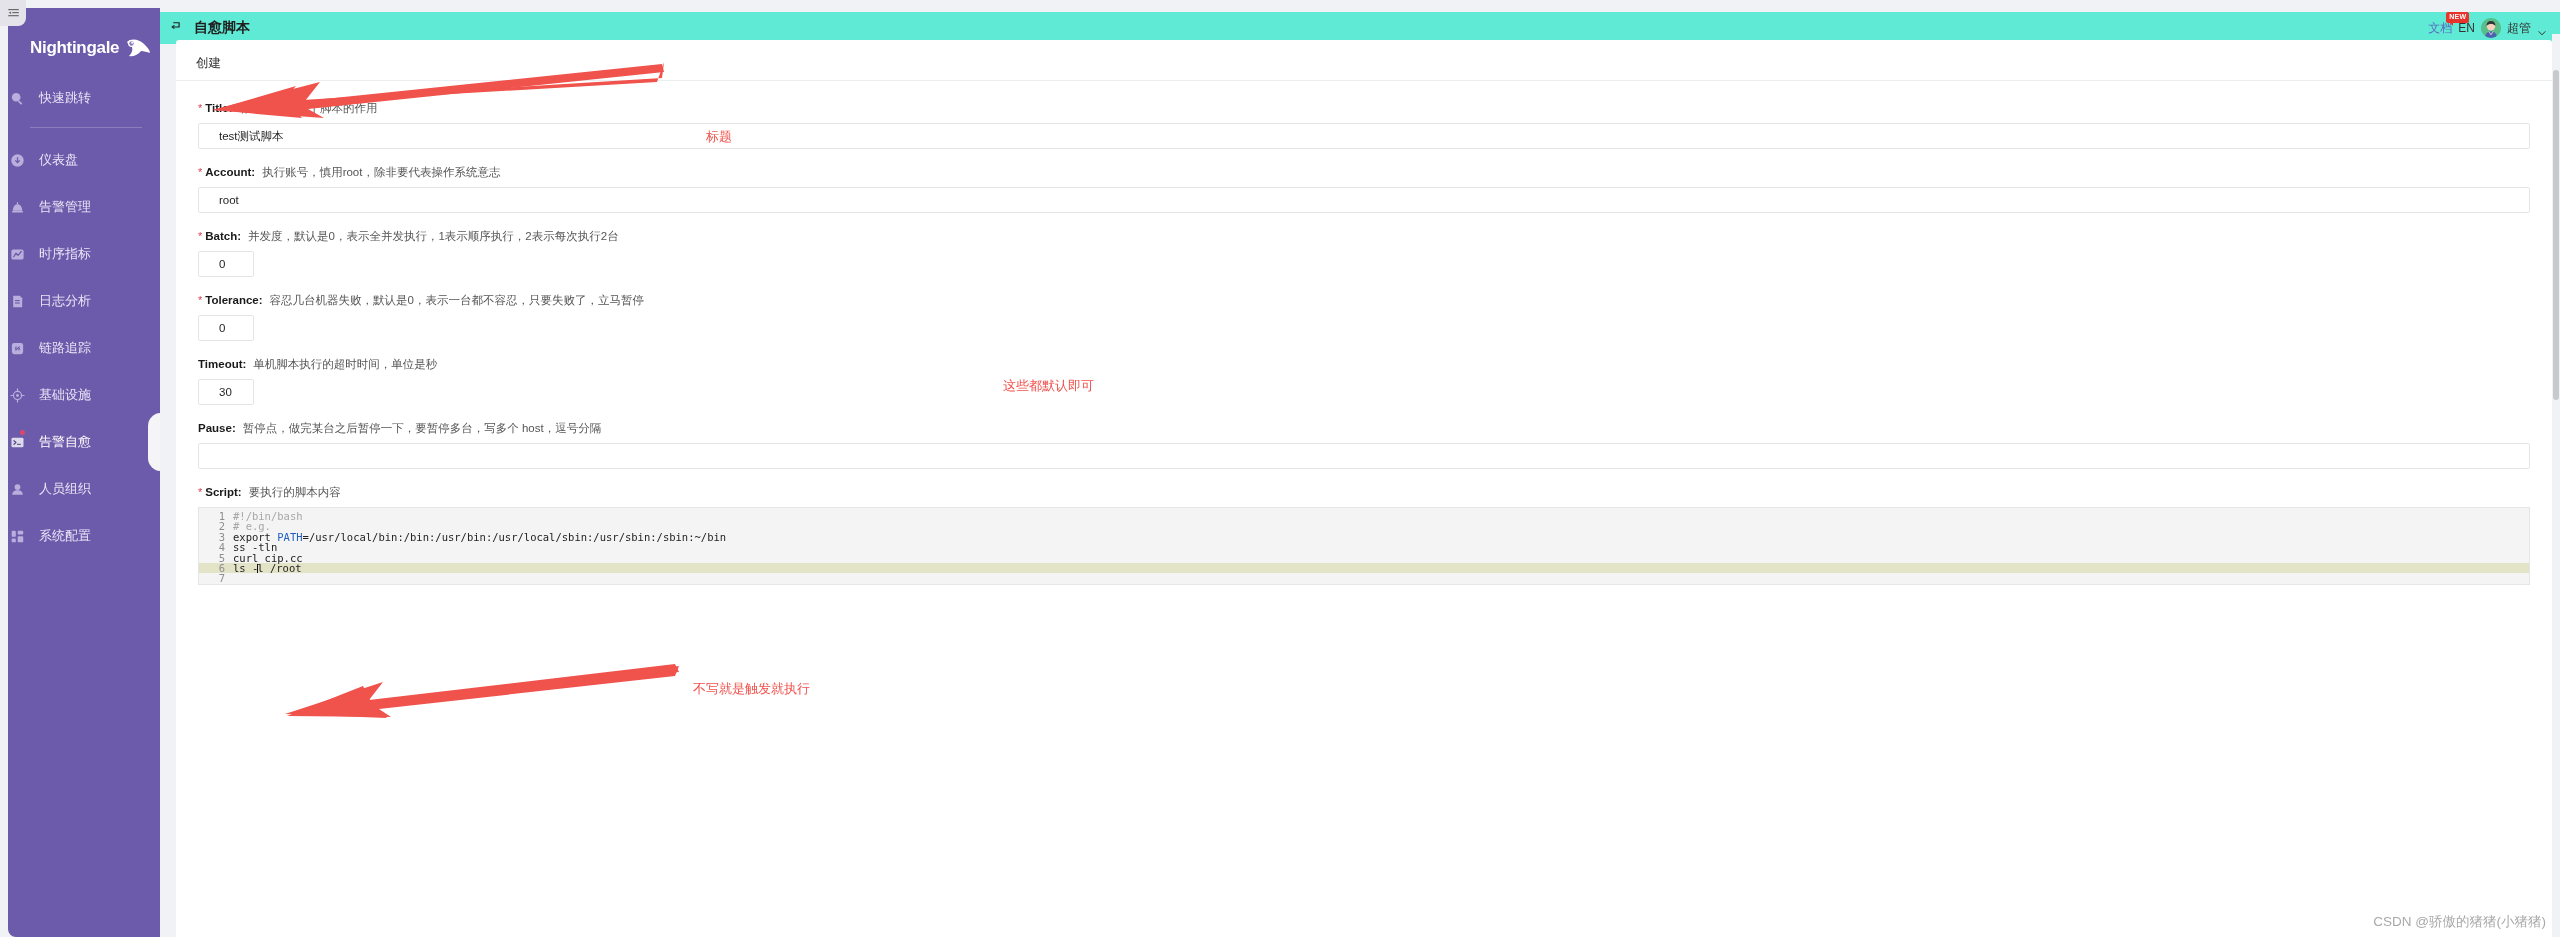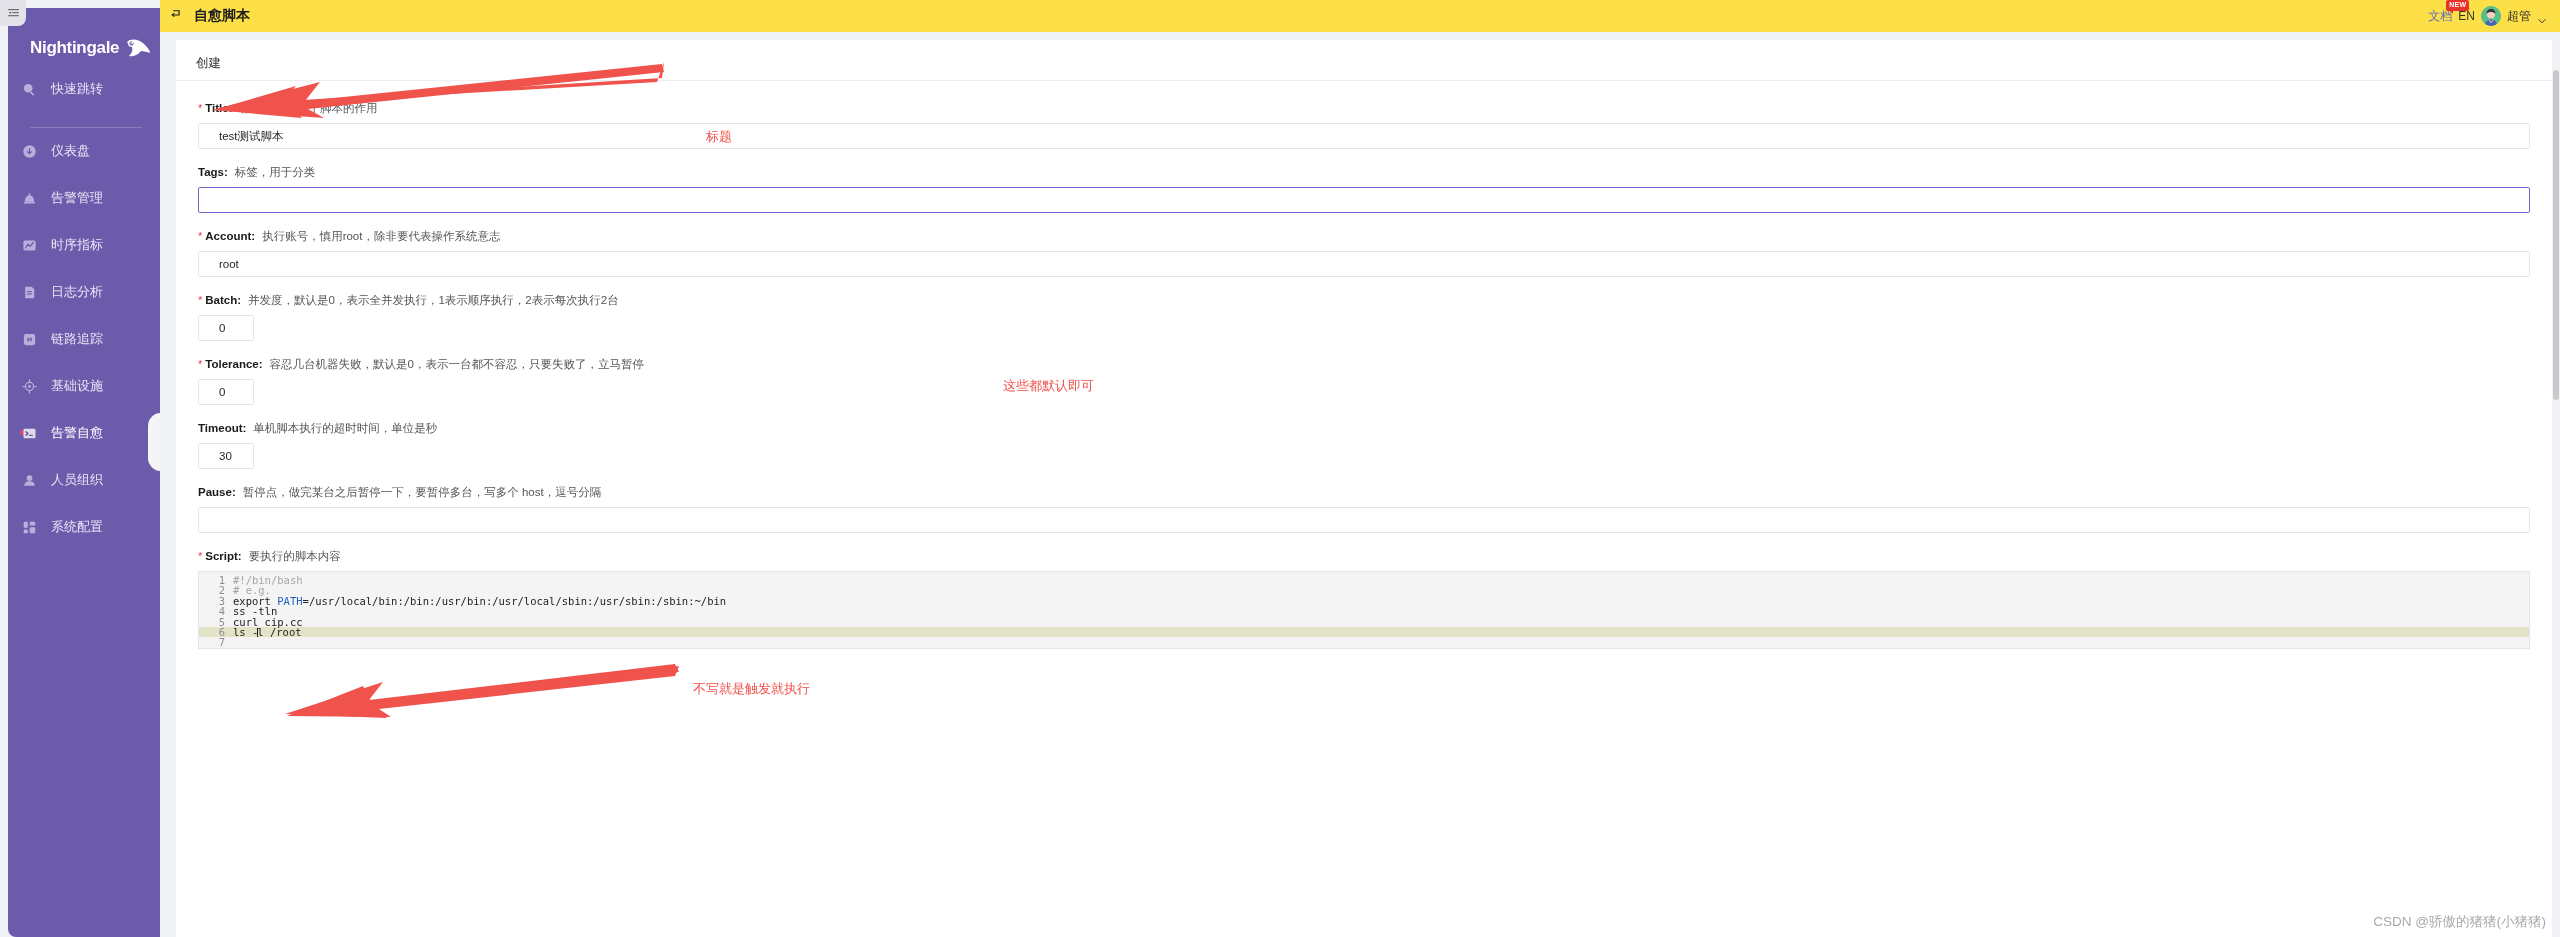--- a/index.html
+++ b/index.html
@@ -41,23 +41,22 @@
     font-weight: bold;
     letter-spacing: -0.3px;
     font-family: "Liberation Sans", sans-serif;
   }
   .brand-logo { width: 26px; height: 20px; }
 
   .menu { margin-top: 14px; }
   .menu-item {
     position: relative;
     display: flex;
-    align-items: flex-start;
+    align-items: center;
     height: 36px;
-    padding-left: 12px;
     gap: 13px;
     cursor: pointer;
     margin-bottom: 11px;
   }
   .menu-icon {
     width: 18px; height: 18px;
     display: flex; align-items: center; justify-content: center;
     flex: 0 0 18px;
     opacity: .78;
   }
@@ -98,23 +97,23 @@
     background: #e4e3ea;
     border-radius: 0 0 8px 0;
     display: flex; align-items: center; justify-content: center;
     cursor: pointer;
     z-index: 5;
   }
 
   
   #header {
     position: absolute;
-    left: 160px; top: 0;
+    left: 160px; top: 12px;
     width: 2400px; height: 32px;
-    background: #fde047;
+    background: #5eead4;
     display: flex;
     align-items: center;
     justify-content: space-between;
     padding: 0 14px 0 10px;
   }
   .header-left { display: flex; align-items: center; gap: 11px; }
   .page-title {
     font-size: 14px;
     font-weight: bold;
     color: #1f1f1f;
@@ -469,24 +468,20 @@
   </div>
 
   <div id="content-card">
     <div class="card-title">创建</div>
     <div class="form" id="form-root">
         <div class="field"><div class="field-label">
             <span class="req-star">*</span>
             <span class="lab-name">Title:</span>
             <span class="lab-desc">标题，说明这个脚本的作用</span>
           </div><input class="txt-input" type="text" placeholder="" value="test测试脚本" style=""></div>
-        <div class="field"><div class="field-label">
-            <span class="lab-name">Tags:</span>
-            <span class="lab-desc">标签，用于分类</span>
-          </div><input class="txt-input focused" type="text" placeholder="" style=""></div>
         <div class="field"><div class="field-label">
             <span class="req-star">*</span>
             <span class="lab-name">Account:</span>
             <span class="lab-desc">执行账号，慎用root，除非要代表操作系统意志</span>
           </div><input class="txt-input" type="text" placeholder="" value="root" style=""></div>
         <div class="field"><div class="field-label">
             <span class="req-star">*</span>
             <span class="lab-name">Batch:</span>
             <span class="lab-desc">并发度，默认是0，表示全并发执行，1表示顺序执行，2表示每次执行2台</span>
           </div><input class="txt-input small" type="text" placeholder="" value="0" style=""></div>

